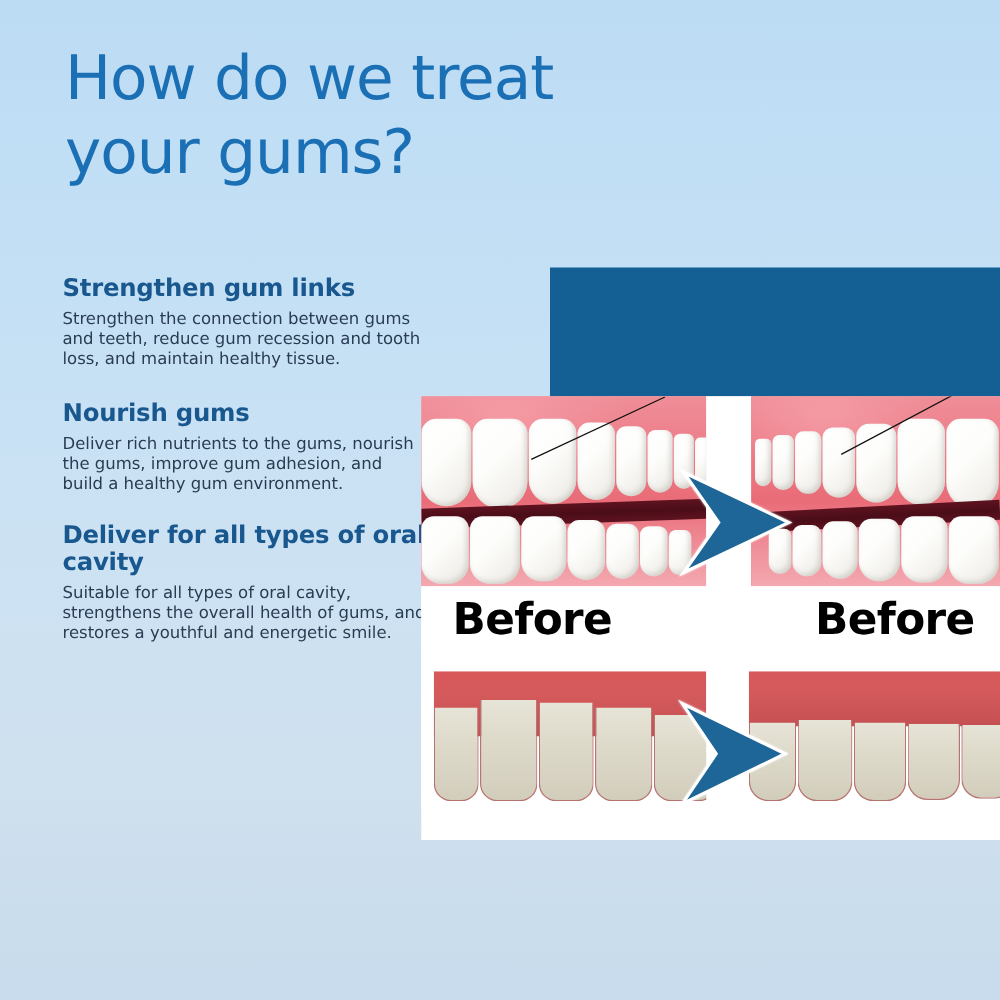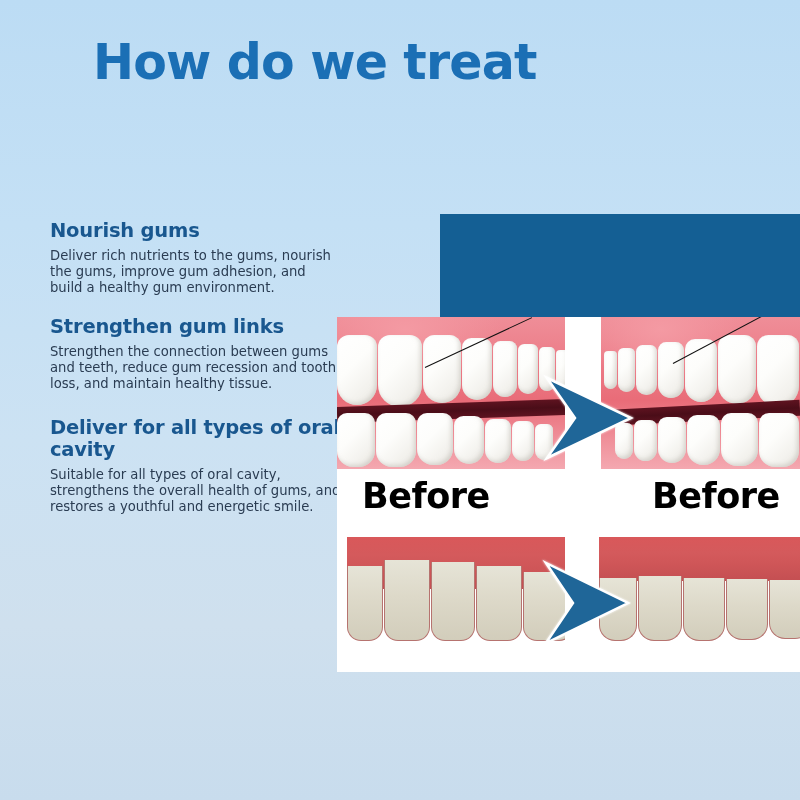--- a/index.html
+++ b/index.html
@@ -22,24 +22,23 @@
 
   
   .headline {
     position: absolute;
     left: 52px;
     top: 34px;
     width: 520px;
     color: #1b6fb5;
     font-size: 49px;
     line-height: 1.20;
-    font-weight: 700;
+    font-weight: 400;
     letter-spacing: -0.8px;
     font-family: "DejaVu Sans", sans-serif;
-    margin-left: 41px;
   }
   .headline .l2 { display: block; }
 
   
   .features {
     position: absolute;
     left: 50px;
     top: 220px;
     width: 292px;
   }
@@ -212,32 +211,33 @@
   .chev-top { left: 541px; top: 372px; }
   .chev-bot { left: 540px; top: 558px; }
 </style>
 </head>
 <body>
 
 <div id="poster">
 
   <div class="headline">
     <span class="l1">How do we treat</span>
+    <span class="l2">your gums?</span>
   </div>
 
   <div class="features">
+
+    <div class="feature f1">
+      <p class="feature-title">Strengthen gum links</p>
+      <p class="feature-body">Strengthen the connection between gums and teeth, reduce gum recession and tooth loss, and maintain healthy tissue.</p>
+    </div>
 
     <div class="feature f2">
       <p class="feature-title">Nourish gums</p>
       <p class="feature-body">Deliver rich nutrients to the gums, nourish the gums, improve gum adhesion, and build a healthy gum environment.</p>
-    </div>
-
-    <div class="feature f1">
-      <p class="feature-title">Strengthen gum links</p>
-      <p class="feature-body">Strengthen the connection between gums and teeth, reduce gum recession and tooth loss, and maintain healthy tissue.</p>
     </div>
 
 
     <div class="feature f4">
       <p class="feature-title">Deliver for all types of oral cavity</p>
       <p class="feature-body">Suitable for all types of oral cavity, strengthens the overall health of gums, and restores a youthful and energetic smile.</p>
     </div>
 
   </div>
 

